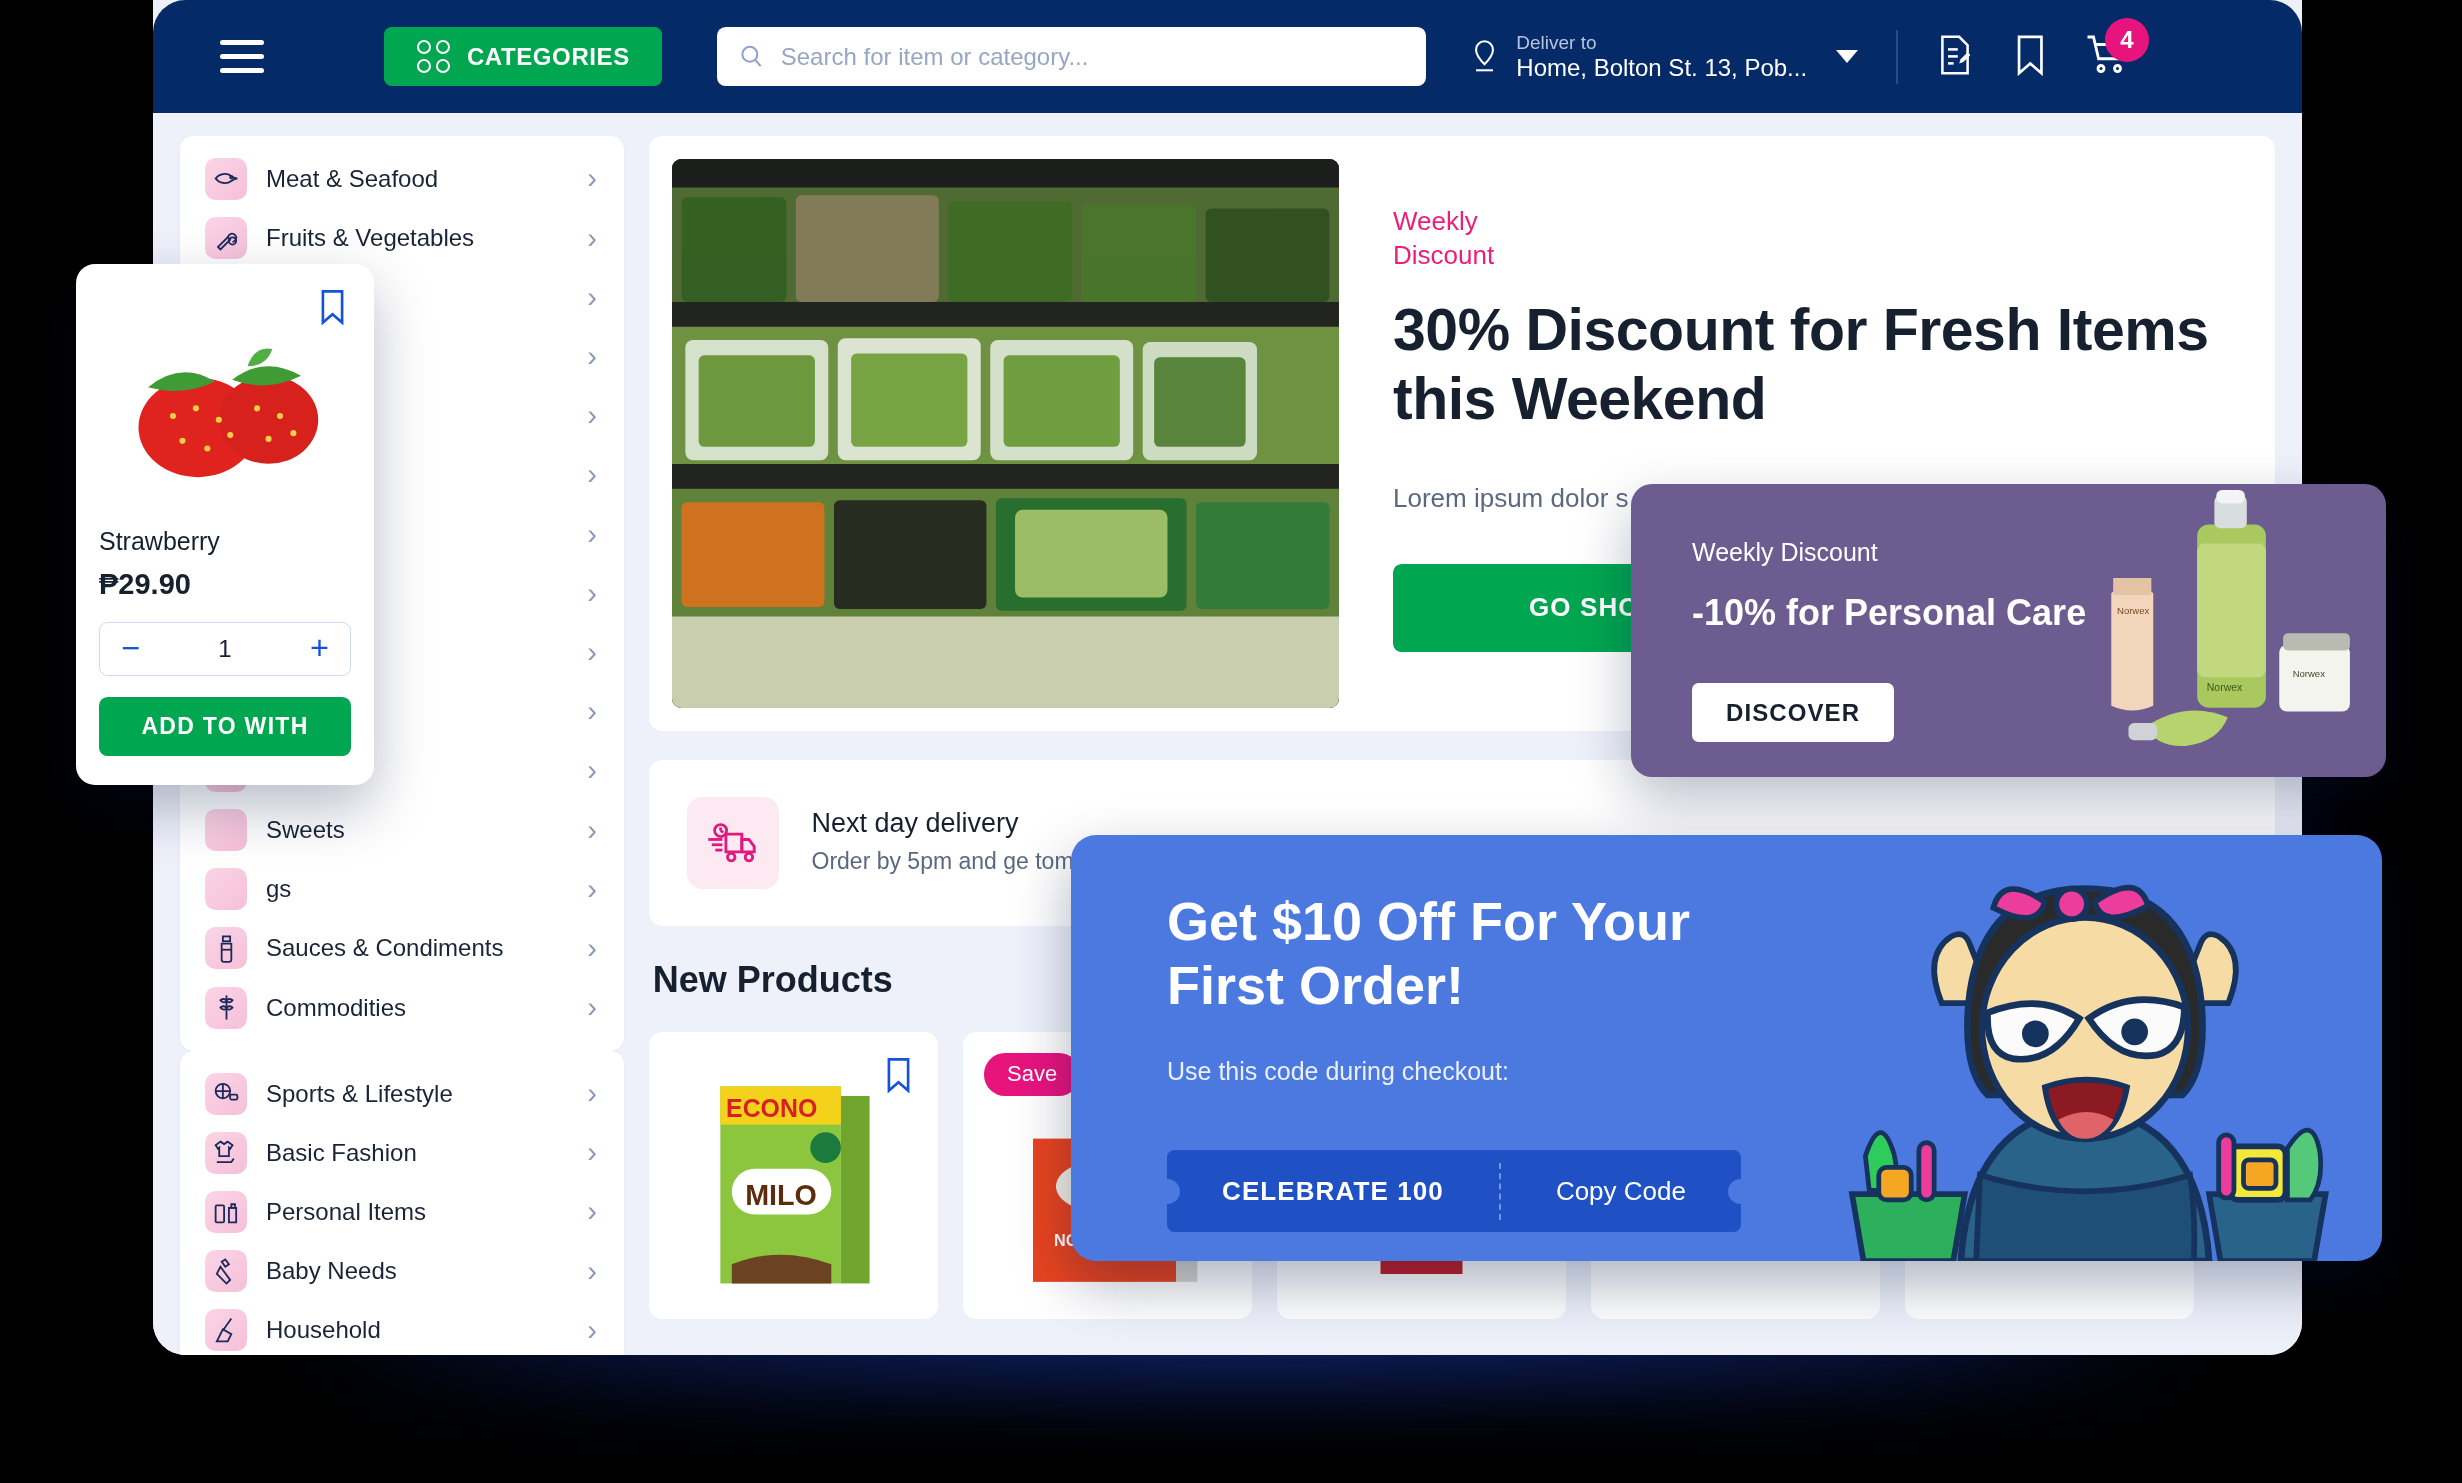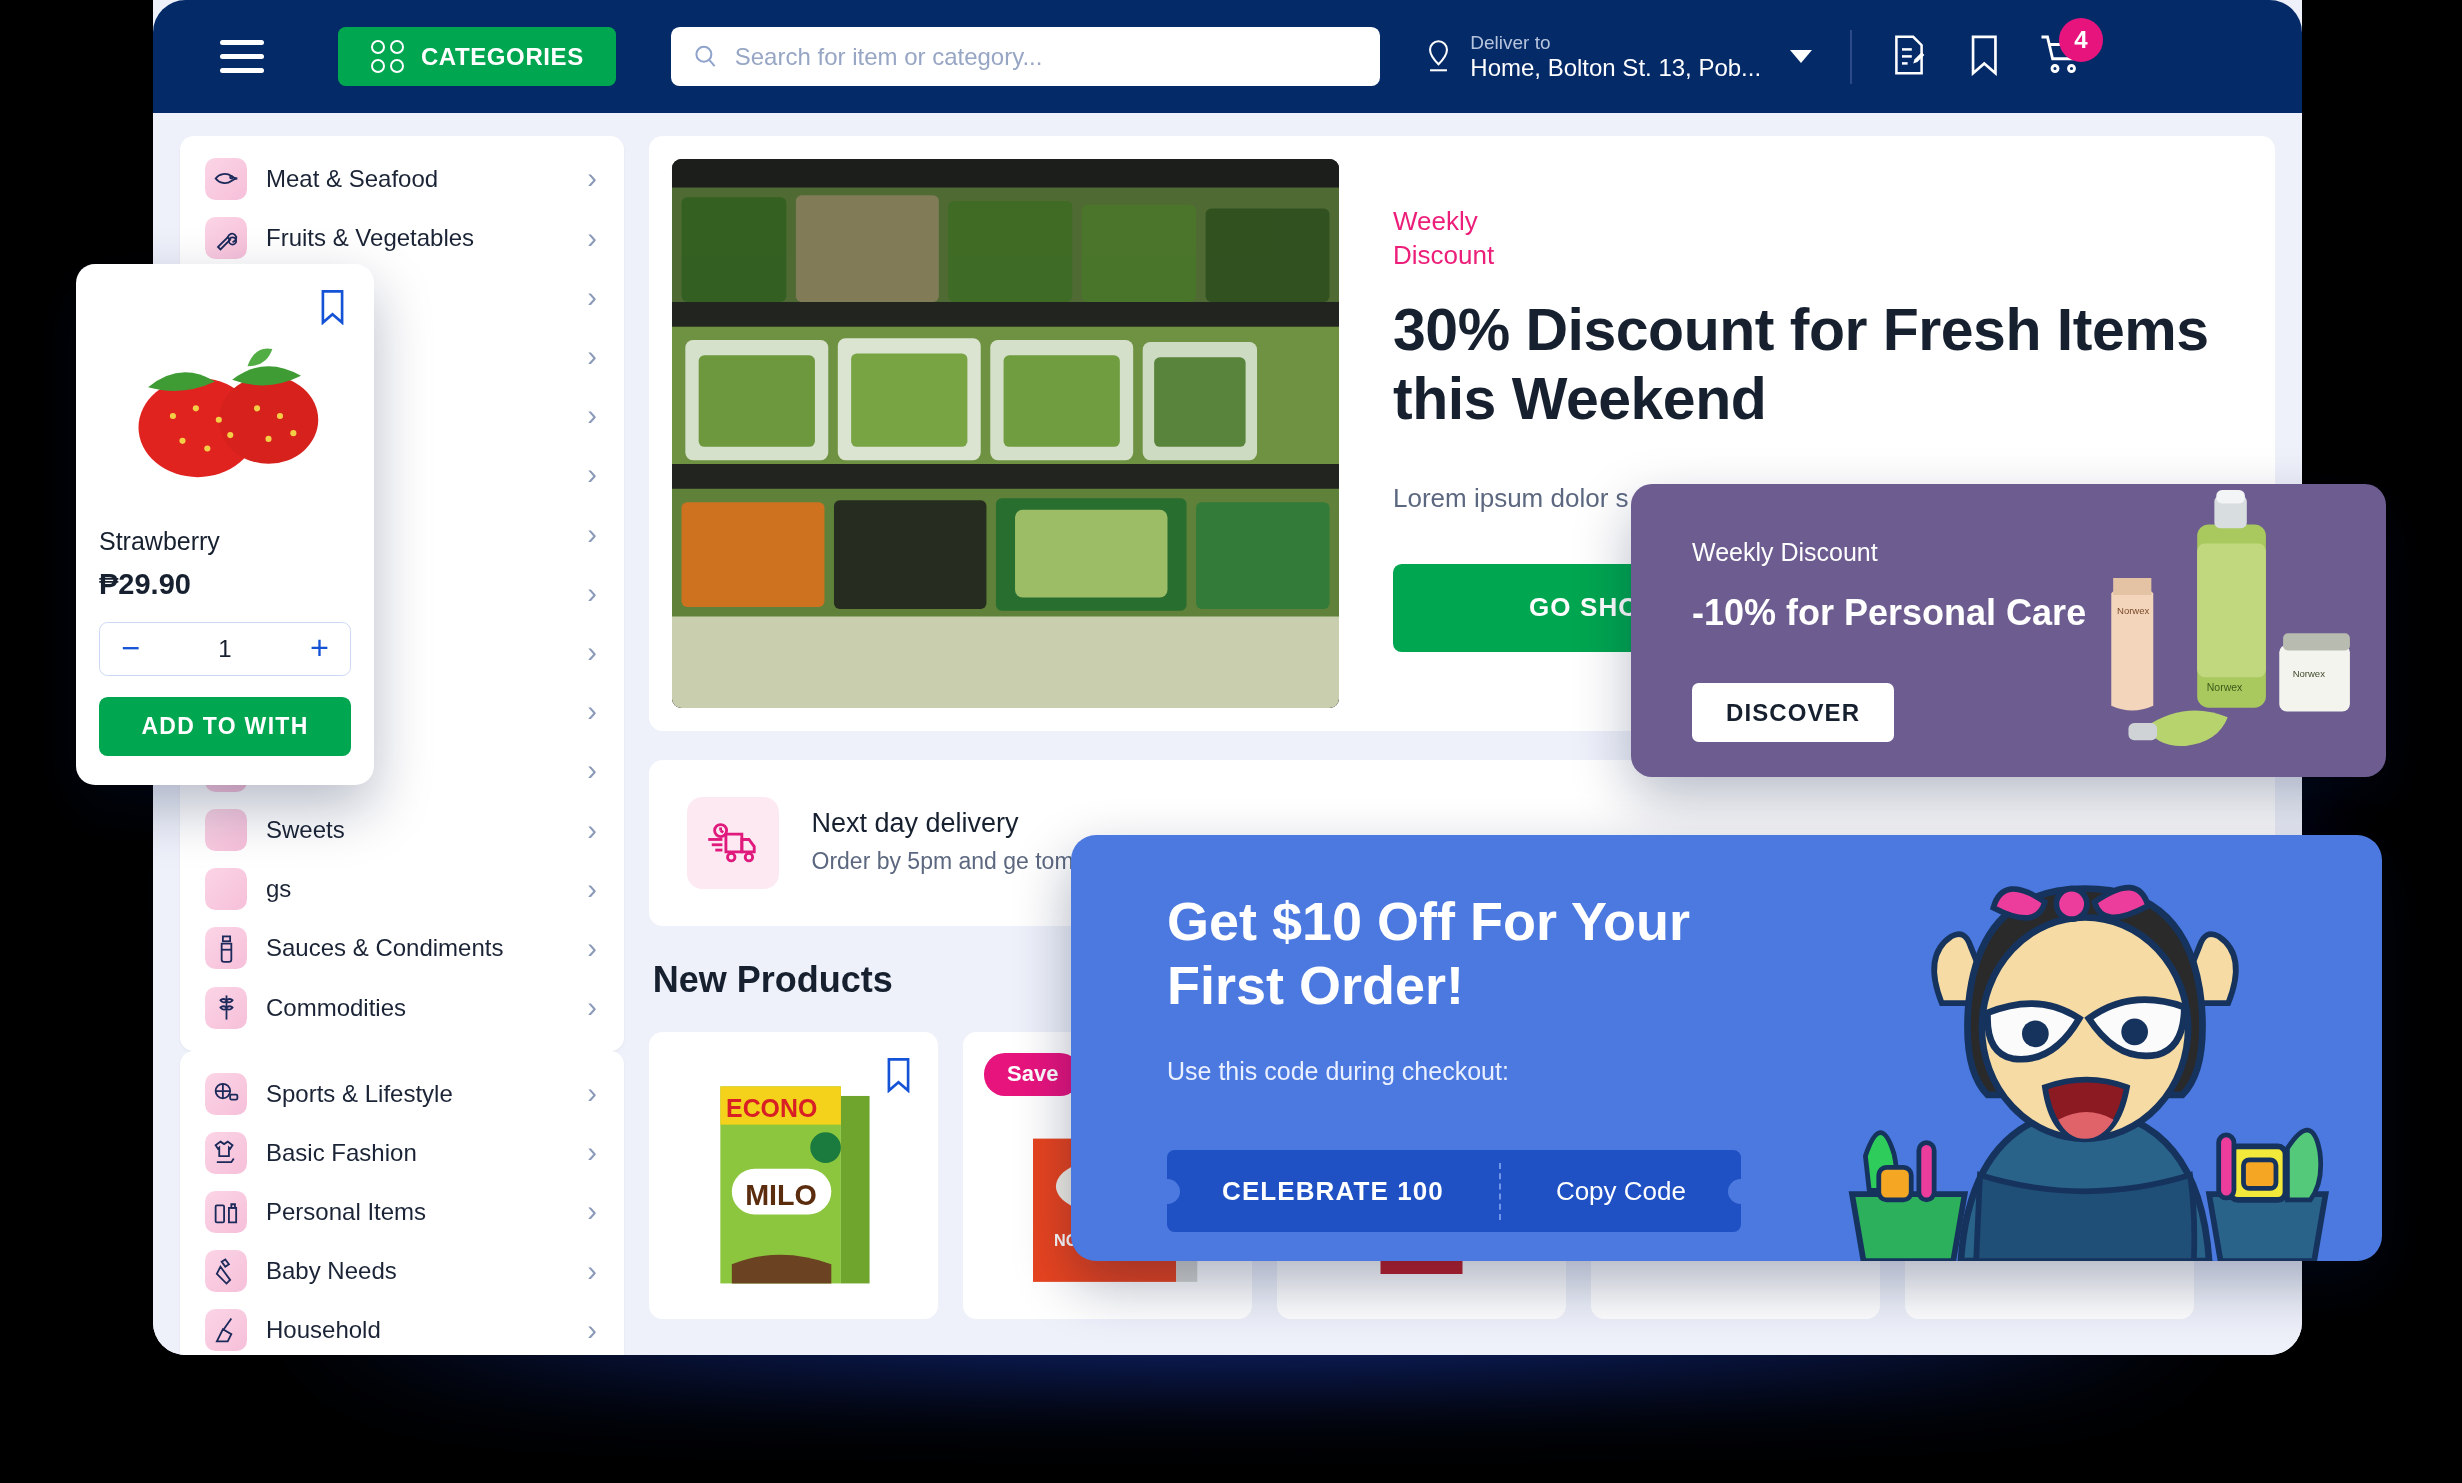--- a/index.html
+++ b/index.html
@@ -30,21 +30,21 @@
   
   .header {
     position: relative; height: 113px; background: #052a68;
     border-top-left-radius: 32.5px; border-top-right-radius: 32.5px;
     display: flex; align-items: center; padding: 0 42px;
   }
   .hamburger { width: 44px; height: 32.5px; display:flex; flex-direction:column; justify-content:space-between; margin-left: 25px; cursor:pointer; }
   .hamburger span { display:block; height: 4.8px; background:#fff; border-radius: 2.9px; }
 
   .cats-btn {
-    margin-left: 74px; height: 59px; padding: 0 32.5px;
+    margin-left: 120px; height: 59px; padding: 0 32.5px;
     background: #00a650; color: #fff; border: none; border-radius: 7.6px;
     display: flex; align-items: center; gap: 17px;
     font-size: 24px; font-weight: 700; letter-spacing: 0.6px; cursor: pointer;
   }
   .cats-grid { display:grid; grid-template-columns: 14.3px 14.3px; grid-template-rows: 14.3px 14.3px; gap: 4.8px; }
   .cats-grid i { display:block; width:14.3px; height:14.3px; border:2.9px solid #fff; border-radius:50%; }
 
   .searchbar {
     margin-left: 55px; width: 709px; height: 59px; background:#fff; border-radius: 8.6px;
     display:flex; align-items:center; padding: 0 21px; gap: 15.3px;
@@ -126,21 +126,21 @@
 
   .products { display:flex; gap: 25px; }
   .pcard {
     background:#fff; border-radius: 13.4px; width: 289px; height: 287px; position:relative; flex: 0 0 289px;
     overflow:hidden;
   }
   .pcard-img { position:absolute; left: 0; right: 0; top: 27px; height: 249px; display:flex; align-items:center; justify-content:center; }
   .bookmark-btn { position:absolute; right: 25px; top: 25px; cursor:pointer; }
   .save-badge {
     position:absolute; left: 21px; top: 21px; background:#e8147e; color:#fff;
-    border-radius: 21px; padding: 8.6px 23px; font-size: 22px; font-weight: bold;
+    border-radius: 21px; padding: 8.6px 23px; font-size: 22px;
   }
 
   
   .float-product {
     position:absolute; left: 76px; top: 264px; width: 298px;
     background:#fff; border-radius: 19px; padding: 25px 23px 29px 23px;
     box-shadow: 0 23px 57px rgba(4,18,60,.28);
   }
   .fp-bookmark { position:absolute; right: 27px; top: 25px; cursor:pointer; }
   .fp-img { height: 161px; display:flex; align-items:flex-end; justify-content:center; margin-top: 31px; }

